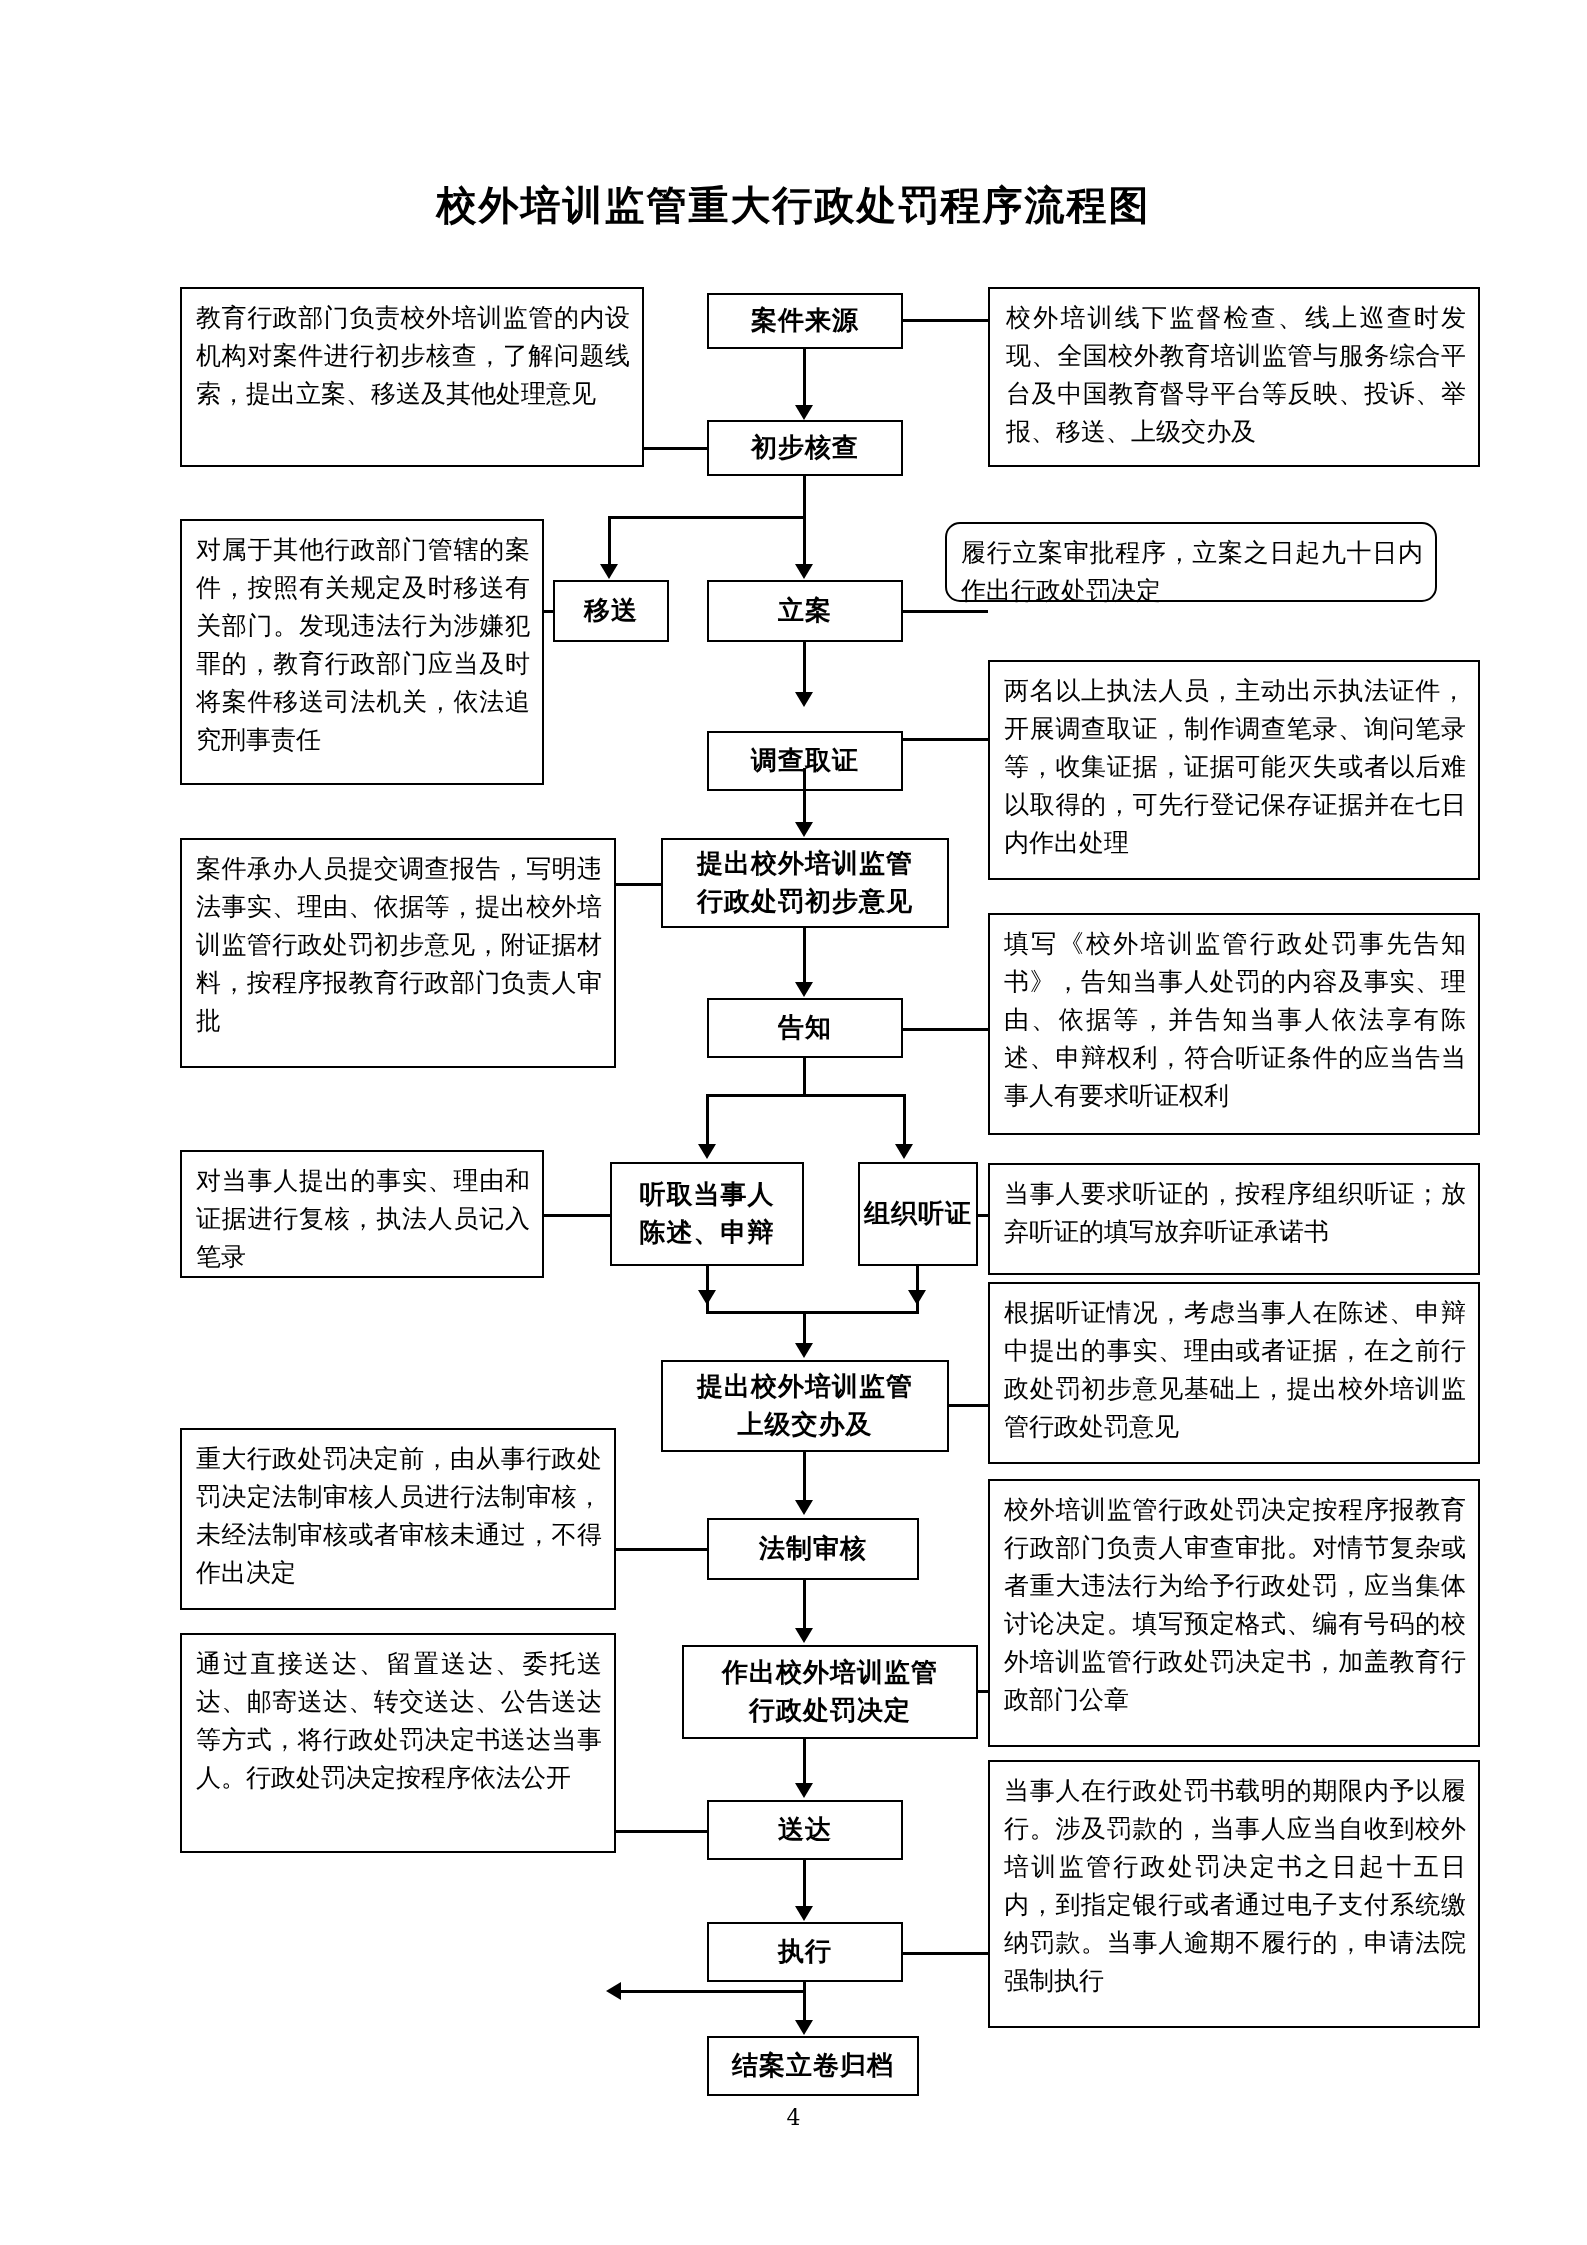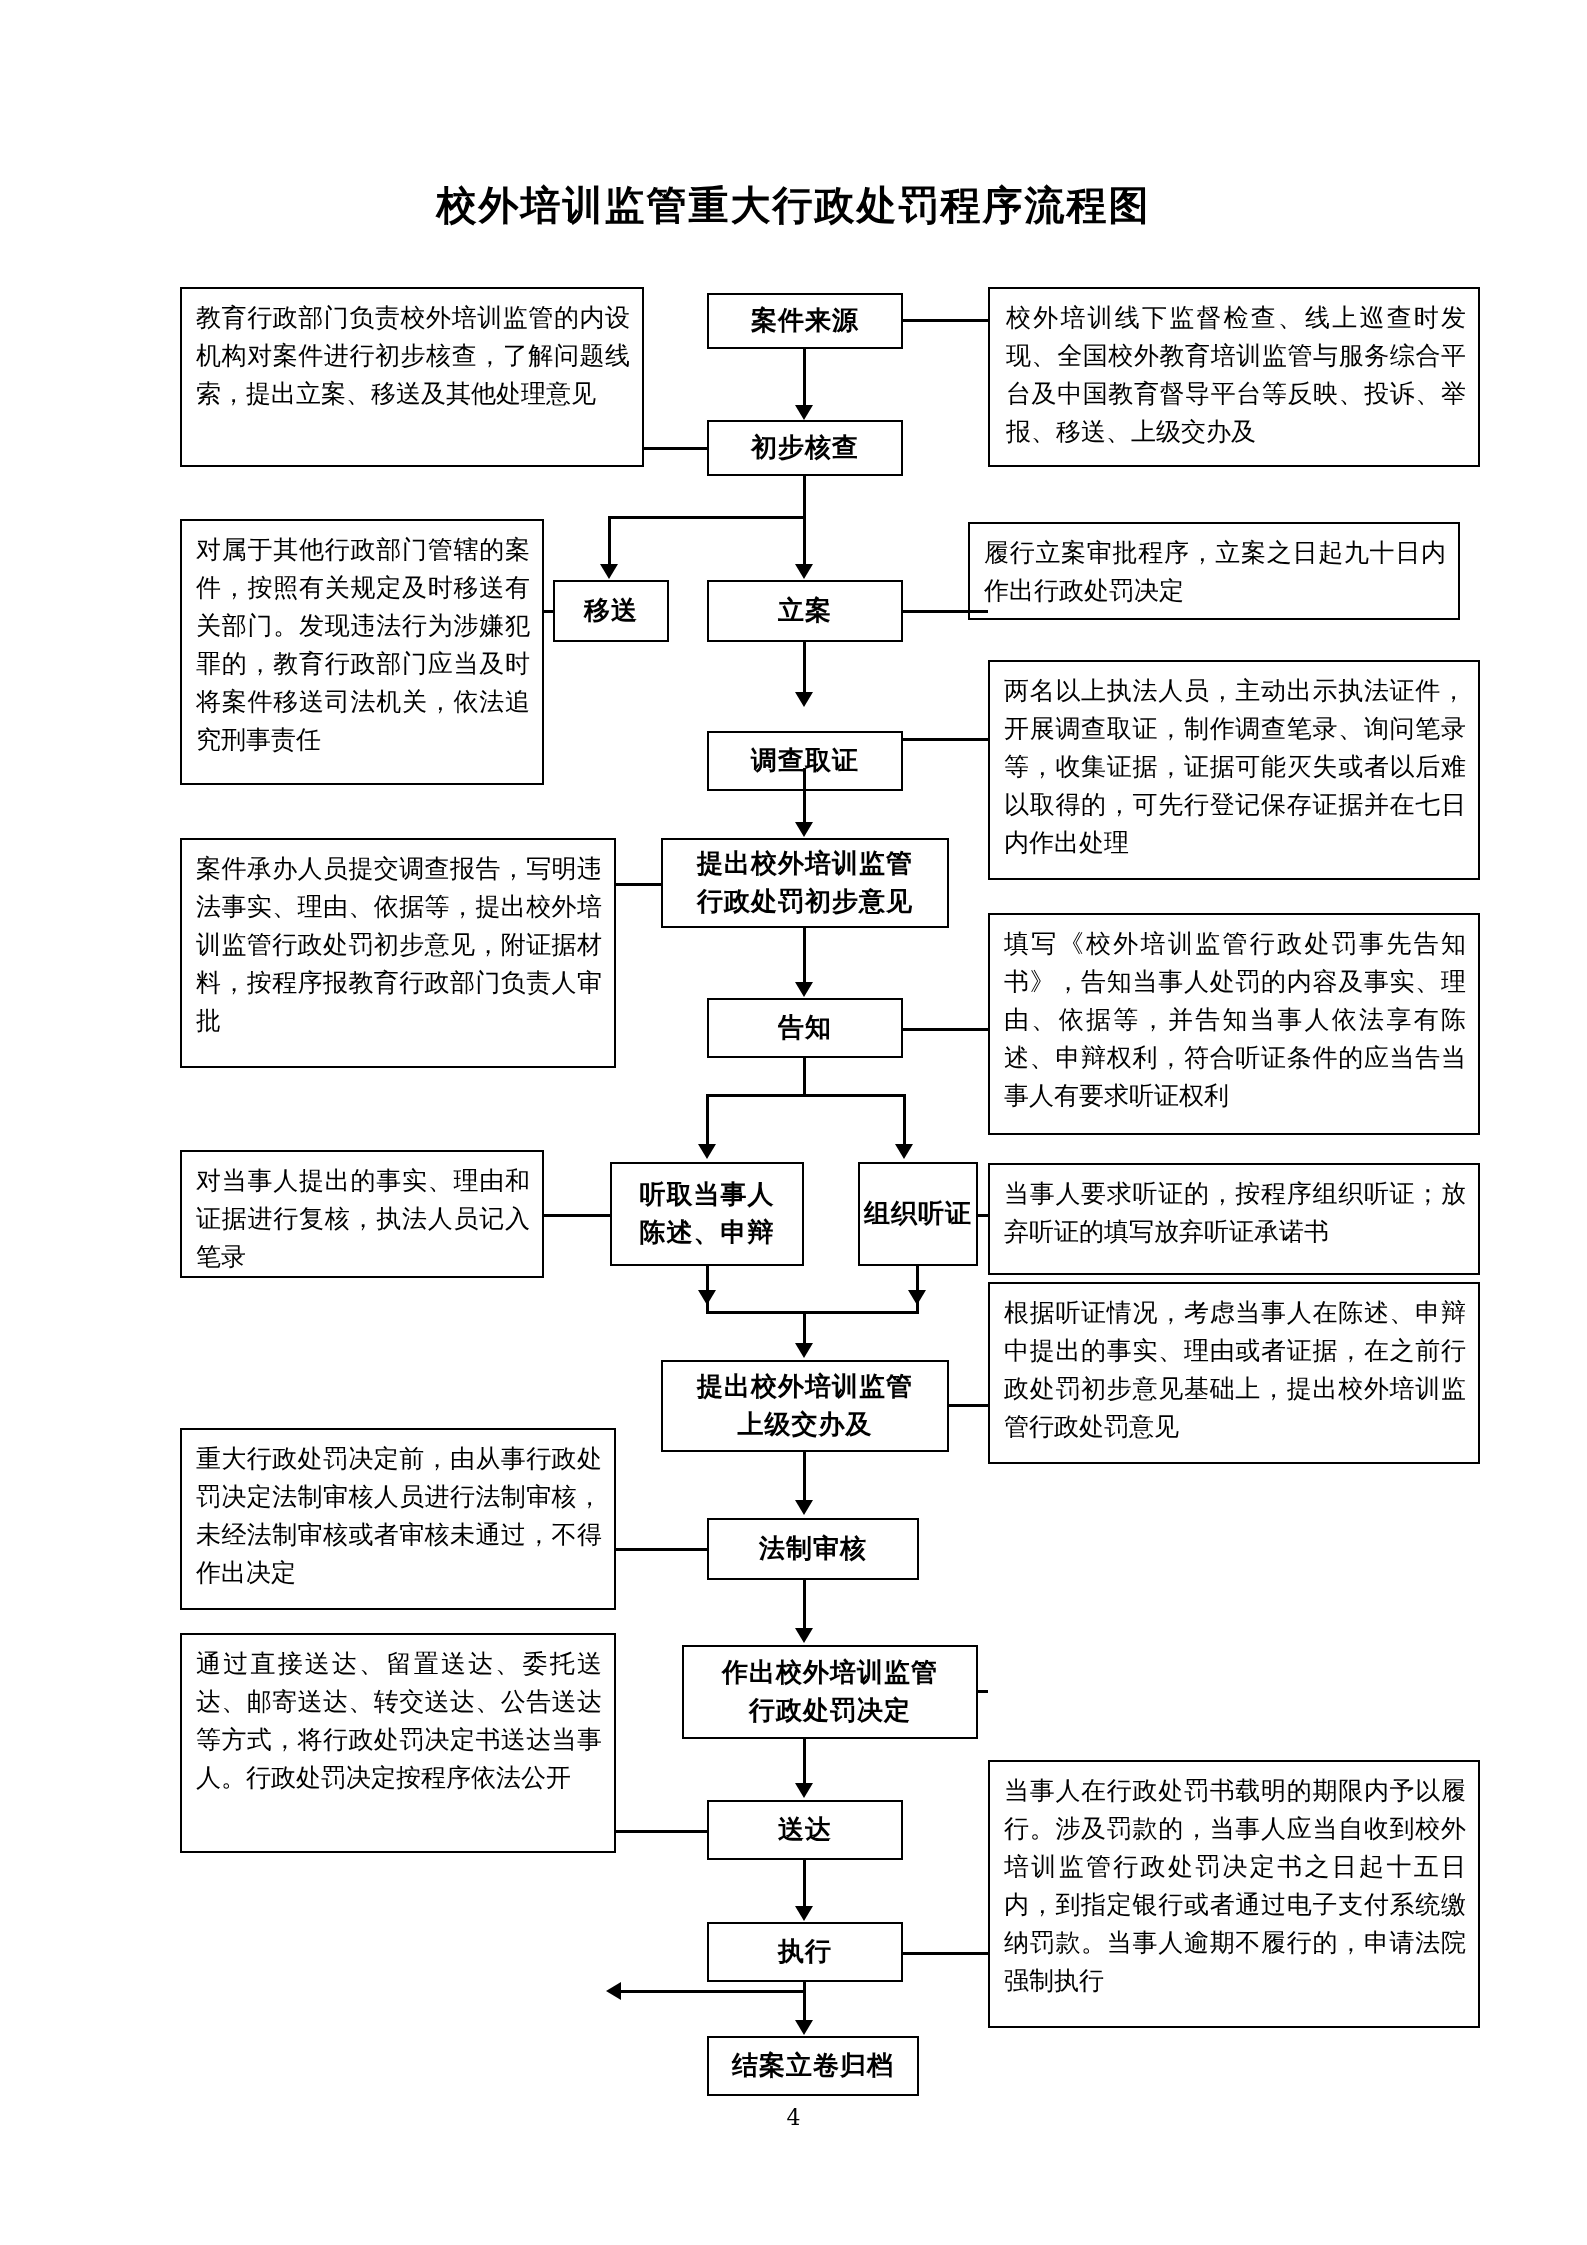--- a/index.html
+++ b/index.html
@@ -134,21 +134,21 @@
 
   <div class="box node" style="left:707px; top:580px; width:196px; height:62px;">
     <span>立案</span>
   </div>
 
   <div class="box note" style="left:180px; top:519px; width:364px; height:266px;">
     <span>对属于其他行政部门管辖的案件，按照有关规定及时移送有关部门。发现违法行为涉嫌犯罪的，教育行政部门应当及时将案件移送司法机关，依法追究刑事责任</span>
   </div>
   <div class="ln lnh" style="left:544px; top:610px; width:11px;"></div>
 
-  <div class="box note" style="left:968px; top:522px; width:492px; height:98px;">
+  <div class="box note" style="left:945px; top:522px; width:492px; height:80px;border-radius:15px;">
     <span>履行立案审批程序，立案之日起九十日内作出行政处罚决定</span>
   </div>
   <div class="ln lnh" style="left:903px; top:610px; width:85px;"></div>
 
   <div class="ln lnv" style="left:803px; top:642px; height:54px;"></div>
   <div class="arr arr-down" style="left:795px; top:692px;"></div>
 
   <div class="box node" style="left:707px; top:731px; width:196px; height:60px;">
     <span>调查取证</span>
   </div>
@@ -241,20 +241,23 @@
   <div class="ln lnh" style="left:616px; top:1548px; width:91px;"></div>
 
   <div class="ln lnv" style="left:803px; top:1580px; height:52px;"></div>
   <div class="arr arr-down" style="left:795px; top:1628px;"></div>
 
   <div class="box node" style="left:682px; top:1645px; width:296px; height:94px; flex-direction:column;">
     <span>作出校外培训监管</span>
     <span>行政处罚决定</span>
   </div>
 
+  <div class="box note" style="left:988px; top:1479px; width:492px; height:268px;">
+    <span>校外培训监管行政处罚决定按程序报教育行政部门负责人审查审批。对情节复杂或者重大违法行为给予行政处罚，应当集体讨论决定。填写预定格式、编有号码的校外培训监管行政处罚决定书，加盖教育行政部门公章</span>
+  </div>
   <div class="ln lnh" style="left:978px; top:1690px; width:10px;"></div>
 
   <div class="ln lnv" style="left:803px; top:1739px; height:48px;"></div>
   <div class="arr arr-down" style="left:795px; top:1783px;"></div>
 
   <div class="box node" style="left:707px; top:1800px; width:196px; height:60px;">
     <span>送达</span>
   </div>
 
   <div class="box note" style="left:180px; top:1633px; width:436px; height:220px;">

